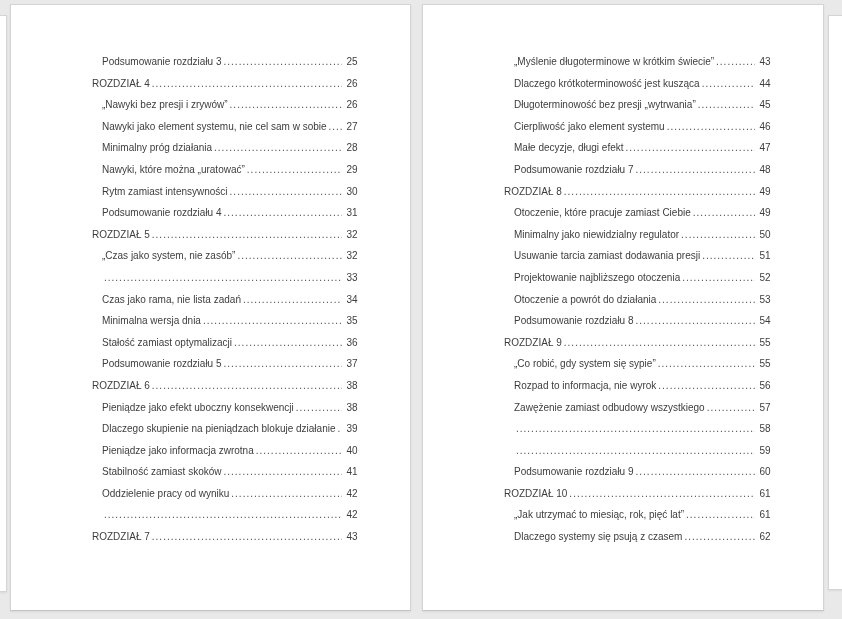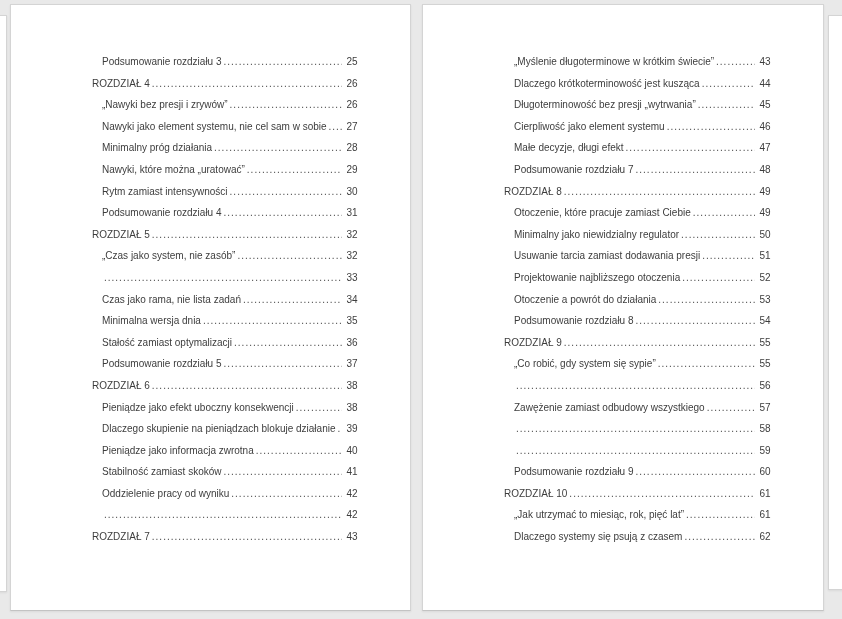--- a/index.html
+++ b/index.html
@@ -263,20 +263,21 @@
     <span class="toc-label">ROZDZIAŁ 9</span>
     <span class="toc-leader" aria-hidden="true">........................................................................................................................................................................................................</span>
     <span class="toc-page">55</span>
   </div>
         <div class="toc-row lvl2">
     <span class="toc-label">„Co robić, gdy system się sypie”</span>
     <span class="toc-leader" aria-hidden="true">........................................................................................................................................................................................................</span>
     <span class="toc-page">55</span>
   </div>
         <div class="toc-row lvl2">
+    <span class="toc-label">Rozpad to informacja, nie wyrok</span>
     <span class="toc-leader" aria-hidden="true">........................................................................................................................................................................................................</span>
     <span class="toc-page">56</span>
   </div>
         <div class="toc-row lvl2">
     <span class="toc-label">Zawężenie zamiast odbudowy wszystkiego</span>
     <span class="toc-leader" aria-hidden="true">........................................................................................................................................................................................................</span>
     <span class="toc-page">57</span>
   </div>
         <div class="toc-row lvl2">
     <span class="toc-leader" aria-hidden="true">........................................................................................................................................................................................................</span>

